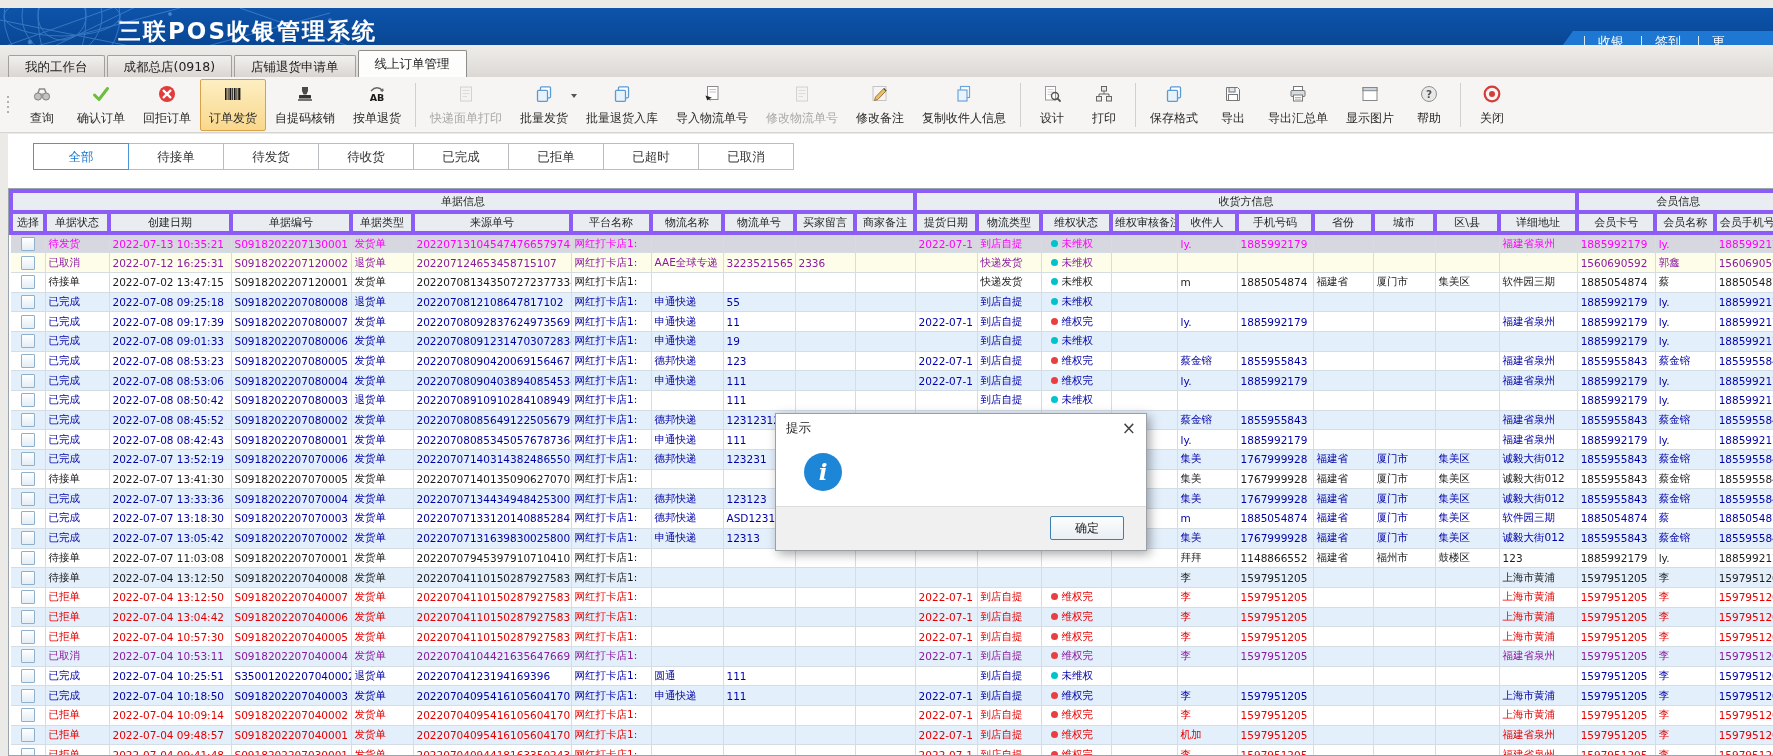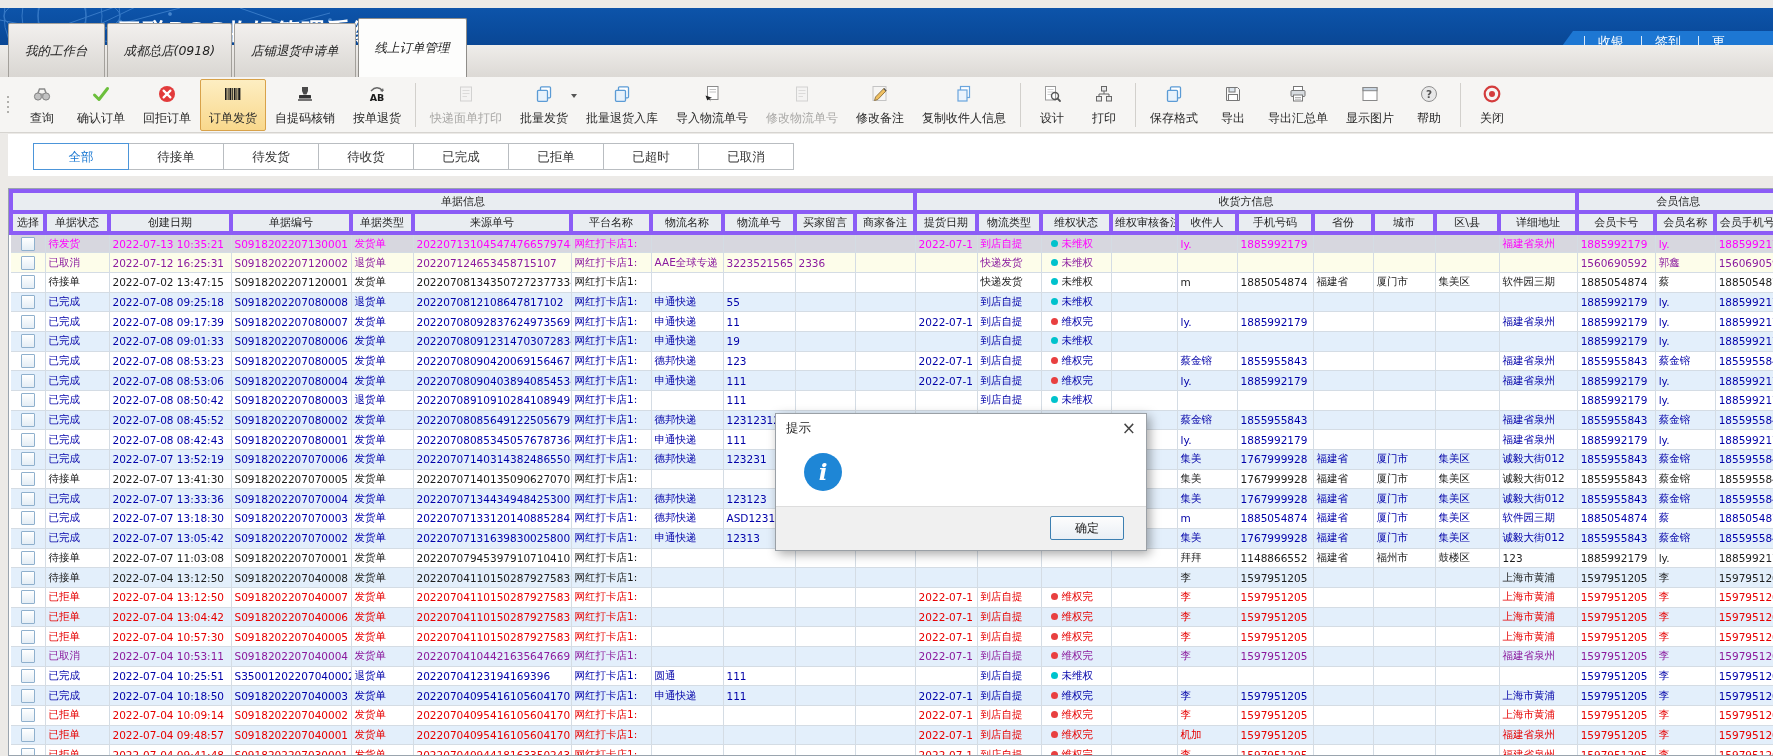--- a/index.html
+++ b/index.html
@@ -14,39 +14,39 @@
   .globe{position:absolute;left:0;top:0;opacity:.55;}
   .app-title{position:absolute;left:118px;top:8px;color:#fff;font-size:23px;font-weight:bold;letter-spacing:2px;}
   .quicklinks{position:absolute;right:0;top:23px;height:22px;width:216px;
     background:#1d77d3;display:flex;align-items:center;color:#fff;font-size:13px;
     clip-path:polygon(16px 0,100% 0,100% 100%,0 100%);padding-left:10px;box-sizing:border-box;overflow:hidden;white-space:nowrap;}
   .qsep{display:inline-block;width:1px;height:13px;background:rgba(255,255,255,.85);margin:0 13px 0 17px;}
   .qitem{cursor:default;}
   
   .tabstrip{position:absolute;left:0;top:45px;width:1773px;height:32px;
     background:linear-gradient(180deg,#efedea,#dcd9d5);display:flex;align-items:flex-end;padding-left:8px;box-sizing:border-box;}
-  .wtab{height:21px;line-height:21px;padding:16px 16px;margin-right:2px;font-size:12.5px;color:#222;
-    background:linear-gradient(180deg,#f2f0ee,#d9d6d2);border:1px solid #a3a09b;border-bottom:none;border-radius:2px 2px 0 0;font-style:italic;}
+  .wtab{height:21px;line-height:21px;padding:0 16px;margin-right:2px;font-size:12.5px;color:#222;
+    background:linear-gradient(180deg,#f2f0ee,#d9d6d2);border:1px solid #a3a09b;border-bottom:none;border-radius:2px 2px 0 0;}
   .wtab.active{background:#fdfdfc;height:26px;line-height:26px;border-color:#8f8d89;}
   
   .toolbar{position:absolute;left:0;top:77px;width:1773px;height:56px;background:#f6f5f3;
     border-bottom:1px solid #d6d4d0;display:flex;align-items:center;box-sizing:border-box;padding-left:4px;}
   .grip{width:8px;height:34px;display:flex;flex-direction:column;align-items:center;justify-content:center;gap:3px;margin-right:4px;}
   .grip i{width:2px;height:2px;background:#9a9894;border-radius:50%;display:block;}
   .tbtn{display:flex;flex-direction:column;align-items:center;justify-content:flex-start;
     padding:4px 8px 3px;border:1px solid transparent;border-radius:2px;position:relative;min-width:34px;}
   .tbtn .lbl{font-size:12px;color:#2a2a2a;margin-top:2px;white-space:nowrap;}
   .tbtn.active{background:linear-gradient(180deg,#fdeec2,#f9d88c);border-color:#d8a24a;}
   .tbtn.disabled .lbl{color:#a9a8a6;}
   .tbtn.disabled svg{opacity:.45;}
   .tsep{width:1px;height:44px;background:#d2d0cc;margin:0 5px;}
   .caret{position:absolute;right:-1px;top:14px;width:0;height:0;border-left:3.5px solid transparent;
     border-right:3.5px solid transparent;border-top:4px solid #555;}
   
-  .filterarea{position:absolute;left:8px;top:134px;right:0;height:42px;background:#fff;}
+  .filterarea{position:absolute;left:8px;top:134px;right:0;height:54px;background:#fff;}
   .filterbar{position:absolute;left:26px;top:9px;display:flex;}
   .fbtn{min-width:96px;height:27px;line-height:25px;text-align:center;font-size:12.5px;color:#333;
     background:#fff;border:1px solid #b9bdc1;box-sizing:border-box;margin-left:-1px;}
   .fbtn.active{color:#1877d2;border:1px solid #4c95d9;z-index:2;position:relative;}
   .leftgutter{position:absolute;left:0;top:133px;width:8px;bottom:0;background:#eceae7;}
   
   .gridwrap{position:absolute;left:8px;top:188px;right:0;bottom:0;background:#fff;
     border:1px solid #9aa4ae;border-right:none;overflow:hidden;box-sizing:border-box;}
   table.grid{border-collapse:collapse;table-layout:fixed;width:1768px;font-size:10.5px;}
   table.grid th{background:#e9edf1;border:4px solid #8b5cf6;font-weight:normal;color:#1f1f1f;

